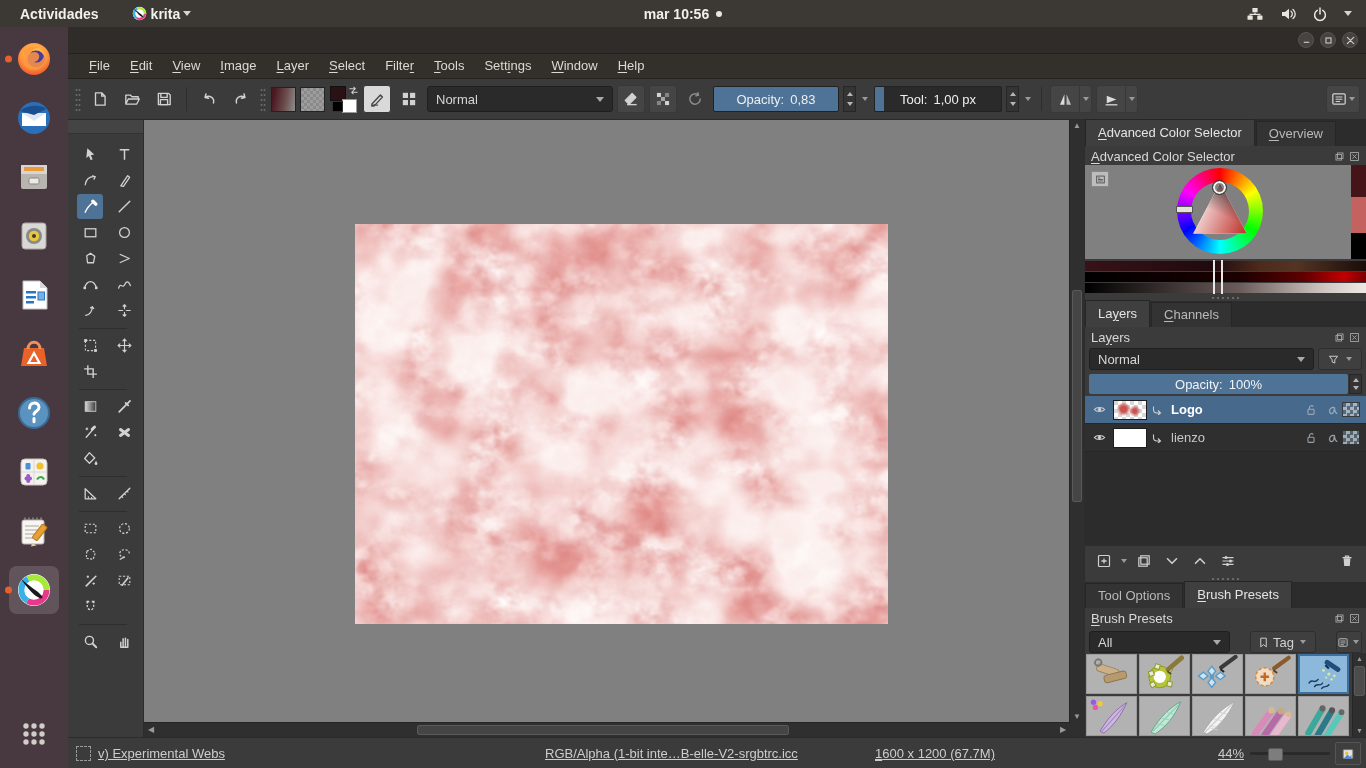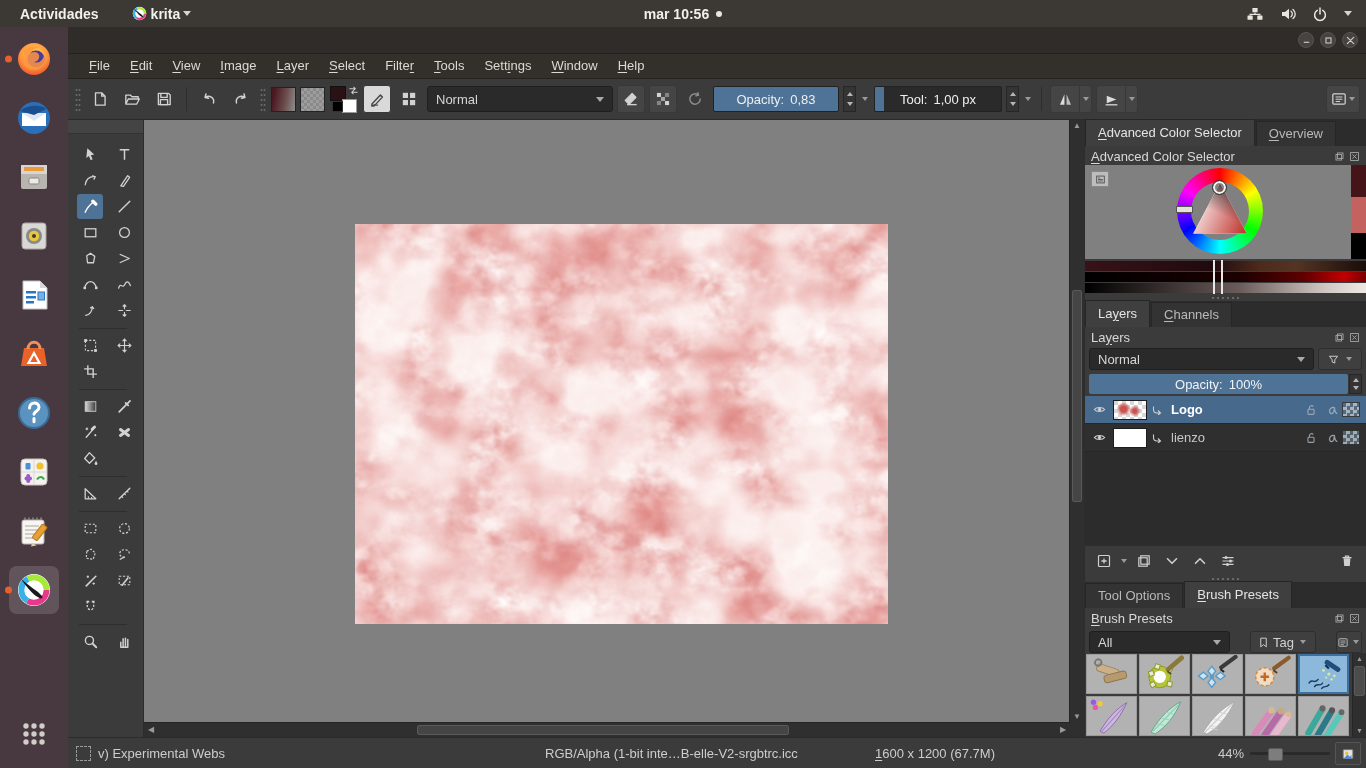--- a/index.html
+++ b/index.html
@@ -170,21 +170,21 @@
   .bscroll{width:13px;background:#2f2f2f;border-left:1px solid #262626;position:relative;flex:0 0 auto;}
   .bscroll .up,.bscroll .dn{position:absolute;left:0;width:13px;text-align:center;color:#9a9a9a;font-size:7px;line-height:12px;}
   .bscroll .up{top:0;} .bscroll .dn{bottom:0;}
   .bscroll .bthumb{position:absolute;left:1px;right:1px;top:13px;height:28px;background:#4c4c4c;border:1px solid #5a5a5a;border-radius:2px;}
   .searchrow{height:24px;padding:1px 1px 2px;flex:0 0 auto;}
   .search{width:100%;height:100%;background:#262626;border:1px solid #1d1d1d;color:#cfcfcf;font-size:13px;padding:0 7px;box-sizing:border-box;font-family:"Liberation Sans",sans-serif;outline:none;}
   .search::placeholder{color:#7a7a7a;}
 
   
   .statusbar{height:30px;background:#3b3b3b;border-top:1px solid #2b2b2b;position:relative;flex:0 0 auto;color:#cdcdcd;font-size:13px;}
-  .sb{position:absolute;top:0;height:30px;display:flex;align-items:center;}
+  .sb{position:absolute;top:0;height:30px;display:flex;align-items:center;text-decoration:underline;}
   .selicon{left:8px;width:13px;height:13px;top:8px;border:1px dashed #9a9a9a;}
   .sb-label{left:30px;}
   .sb-profile{left:477px;}
   .sb-dims{left:807px;}
   .sb-zoom{right:122px;}
   .sb-slider{right:36px;width:80px;}
   .sb-track{width:80px;height:3px;background:#2a2a2a;border-radius:2px;position:relative;}
   .sb-handle{position:absolute;left:18px;top:-4px;width:13px;height:11px;background:#7d7d7d;border:1px solid #5a5a5a;border-radius:2px;}
   .sb-btn{right:5px;top:4px;width:24px;height:21px;background:#3f3f3f;border:1px solid #555;border-radius:2px;display:flex;align-items:center;justify-content:center;}
   .sb-btn svg{width:14px;height:14px;}

